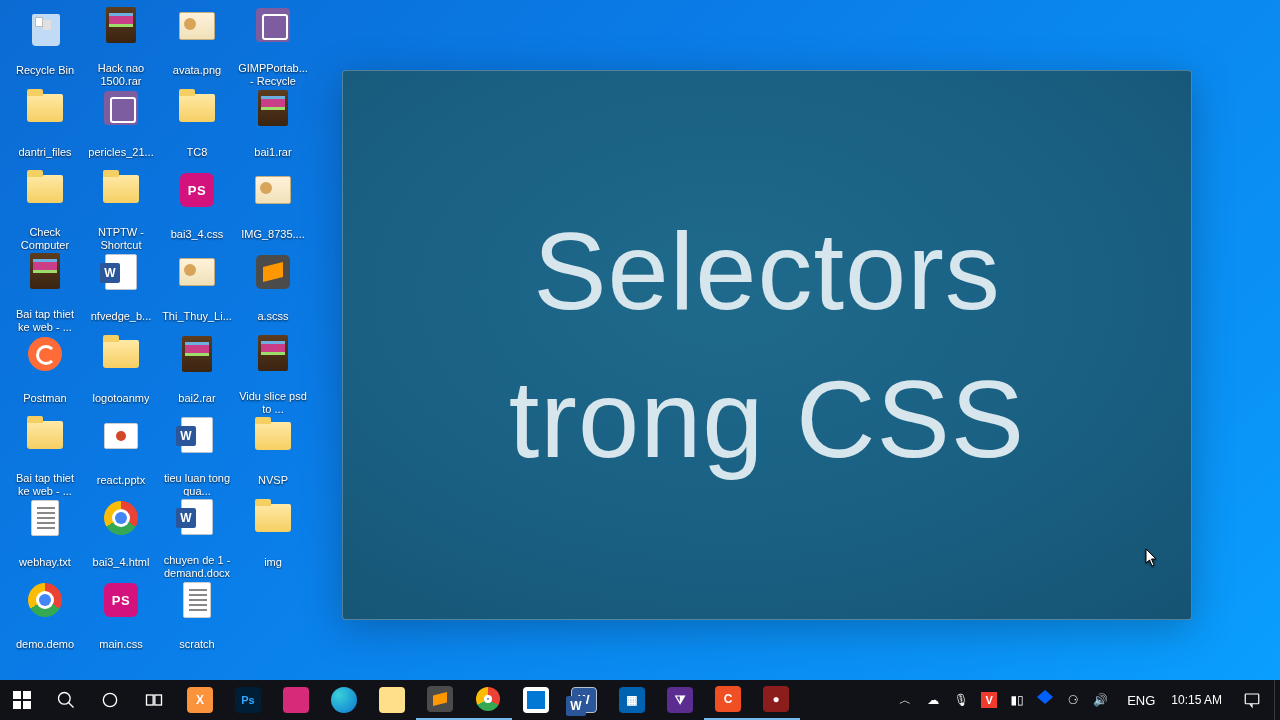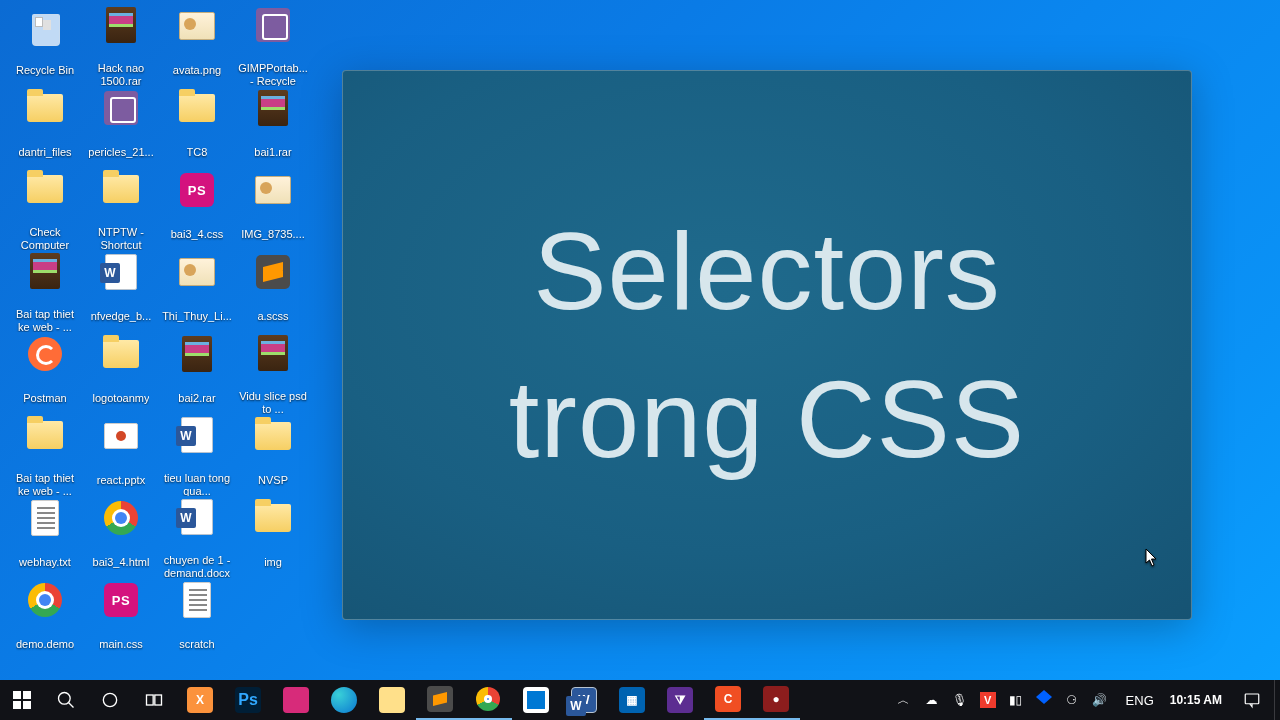--- a/index.html
+++ b/index.html
@@ -82,28 +82,28 @@
     background:#111217; display:flex; align-items:center; color:#fff;
   }
   .tb-left{display:flex;align-items:center;height:100%;}
   .tb-btn{width:44px;height:40px;display:flex;align-items:center;justify-content:center;cursor:pointer;}
   .tb-icon{width:48px;height:40px;display:flex;align-items:center;justify-content:center;cursor:pointer;}
   .tb-icon.active{border-bottom:2px solid #76b9ed;}
   .tb-right{margin-left:auto;display:flex;align-items:center;height:100%;gap:2px;padding-right:0;}
   .tray{display:flex;align-items:center;gap:12px;padding:0 10px;font-size:12px;}
   .tray .sm{width:16px;height:16px;display:flex;align-items:center;justify-content:center;}
   .lang{font-size:13px;padding:0 6px;}
-  .clock{font-size:12px;line-height:13px;text-align:right;padding:0 8px;font-weight:bold;}
+  .clock{font-size:12px;line-height:13px;text-align:right;padding:0 8px;}
   .showdesk{width:6px;height:40px;border-left:1px solid #3a3a3f;}
   .start{width:18px;height:18px;display:grid;grid-template-columns:1fr 1fr;grid-template-rows:1fr 1fr;gap:2px;}
   .start div{background:#fff;}
   .search-ico svg,.cortana svg,.taskview svg{width:20px;height:20px;stroke:#fff;fill:none;stroke-width:1.6;}
   .mini{width:26px;height:26px;border-radius:4px;display:flex;align-items:center;justify-content:center;font-size:12px;font-weight:bold;}
   .mini.xampp{background:#fb923c;color:#fff;}
-  .mini.psd{background:#001e36;color:#31a8ff;font-size:16px;}
+  .mini.psd{background:#001e36;color:#31a8ff;font-size:11px;}
   .mini.wamp{background:#d72b7a;color:#fff;}
   .mini.edge{background:radial-gradient(circle at 30% 30%,#39d0d8,#0b78d1);border-radius:50%;}
   .mini.expl{background:#ffe08a;}
   .mini.subl{background:#4b4b4b;}
   .mini.subl::before{content:"";width:14px;height:14px;background:#ff9800;clip-path:polygon(0 25%,100% 0,100% 40%,0 65%,0 60%,100% 35%,100% 75%,0 100%);}
   .mini.chrome{border-radius:50%;}
   .mini.store{background:#fff;position:relative;}
   .mini.store::before{content:"";position:absolute;inset:4px;background:#0078d4;}
   .mini.word{background:#2b579a;color:#fff;}
   .mini.cal{background:#0063b1;color:#fff;}

